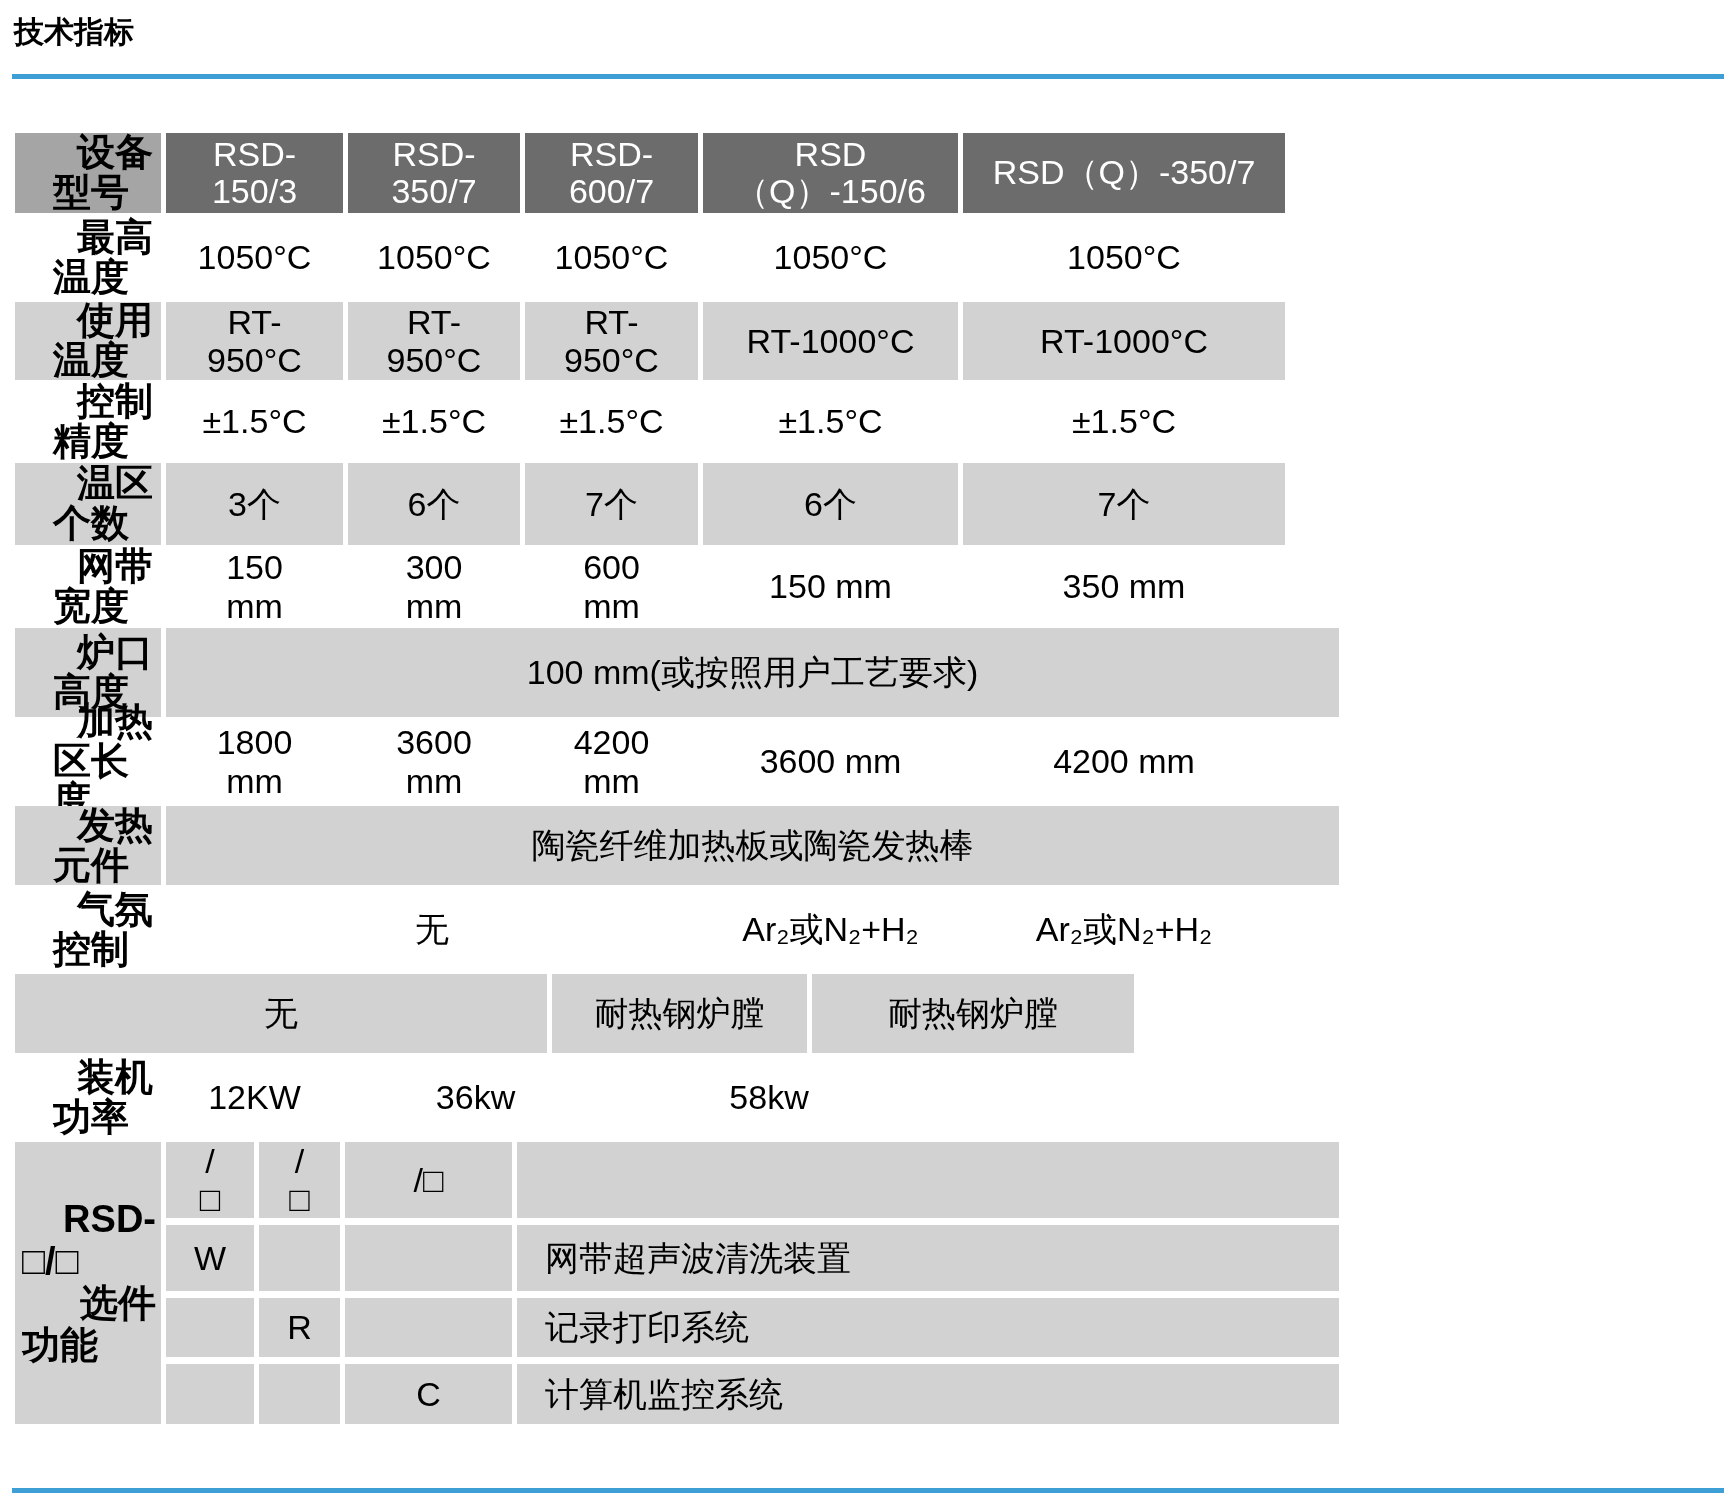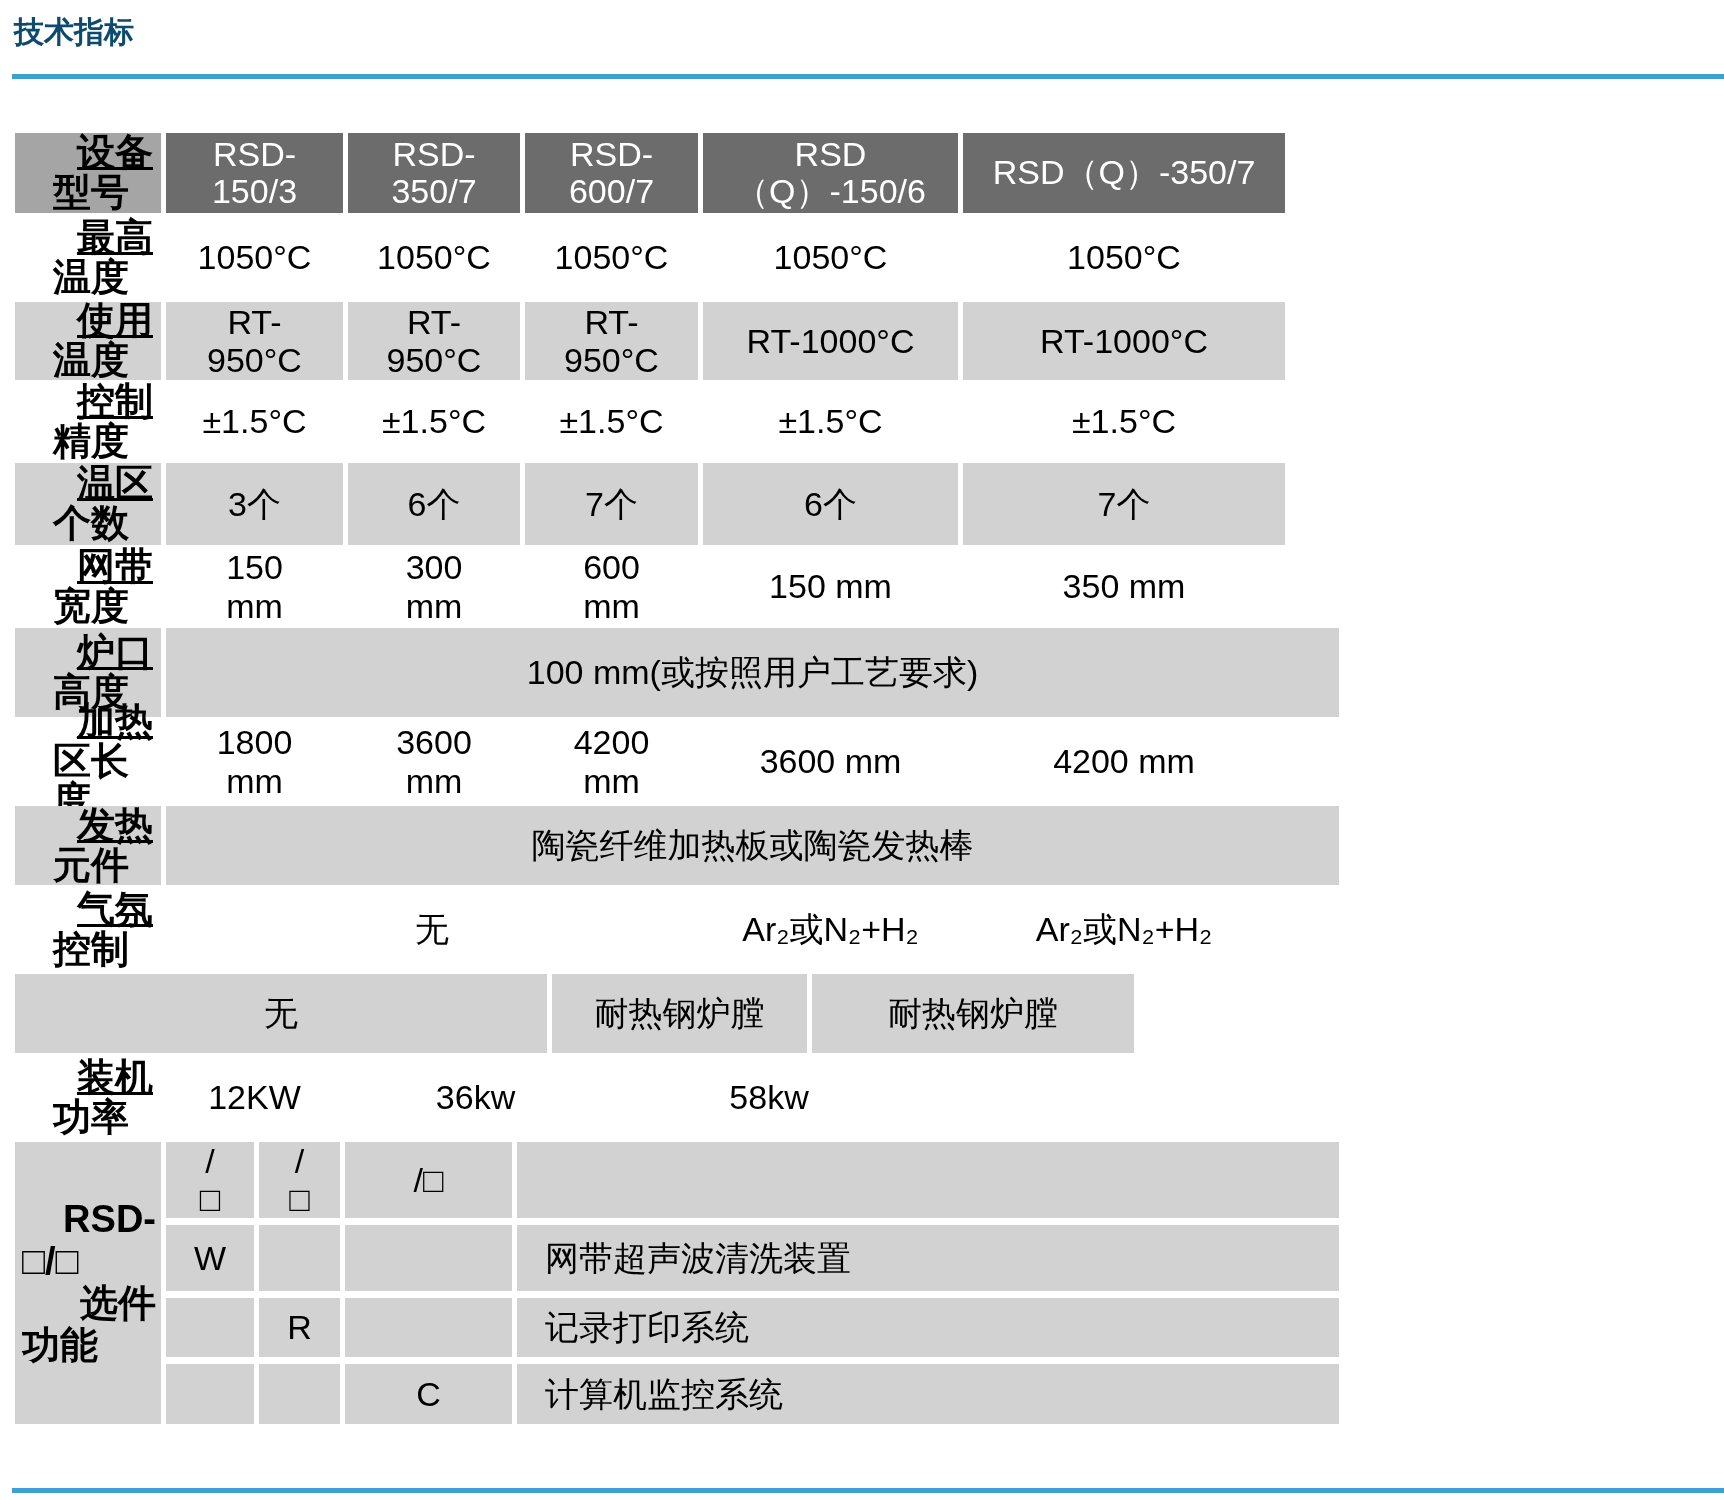--- a/index.html
+++ b/index.html
@@ -3,21 +3,21 @@
 <meta charset="utf-8">
 <style>
   html,body { margin:0; padding:0; background:#fff; }
   .page {
     position:relative; width:1724px; height:1500px; background:#ffffff;
     font-family:"Liberation Sans","DejaVu Sans",sans-serif; color:#000;
     overflow:hidden;
   }
   .title {
     position:absolute; left:14px; top:12px;
-    font-size:30px; font-weight:700; color:#0c4a6e;
+    font-size:30px; font-weight:700; color:#000000;
   }
   .rule { position:absolute; left:12px; right:0; height:5px; background:#3d9fd6; }
   .rule-top { top:74px; }
   .rule-bottom { top:1488px; }
 
   .spec-table { position:absolute; left:15px; top:133px; width:1324px; }
 
   .tr { display:flex; gap:5px; }
   .h80{height:80px} .h89{height:89px} .h78{height:78px} .h83{height:83px}
   .h82{height:82px} .h79{height:79px}
@@ -26,21 +26,21 @@
     display:flex; flex-direction:column; justify-content:center; align-items:center;
     font-size:34px; line-height:1.12; text-align:center;
   }
   .pre { white-space:pre-line; }
 
   .c-lbl{width:146px} .c1{width:177px} .c2{width:172px} .c3{width:173px}
   .c4{width:255px} .c5{width:322px}
   .c-span{width:1173px} .c-span3{width:532px}
 
   .lbl { align-items:stretch; font-weight:700; font-size:38px; line-height:1.05; }
-  .lbl .l1 { text-align:right; padding-right:8px;text-decoration:underline; }
+  .lbl .l1 { text-align:right; padding-right:8px; }
   .lbl .l2 { text-align:left;  padding-left:10px;margin-left:28px; }
 
   .gray { background:#d2d2d2; }
   .hdr  { background:#6c6c6c; color:#fff; line-height:1.1; }
   .hdr-lbl { background:#a5a5a5; }
 
   
   .opt-block { display:flex; gap:5px; height:282px; }
   .opt-lbl { width:146px; font-weight:700; font-size:38px; line-height:1.1; }
   .opt-lbl span { display:block; width:100%; }

